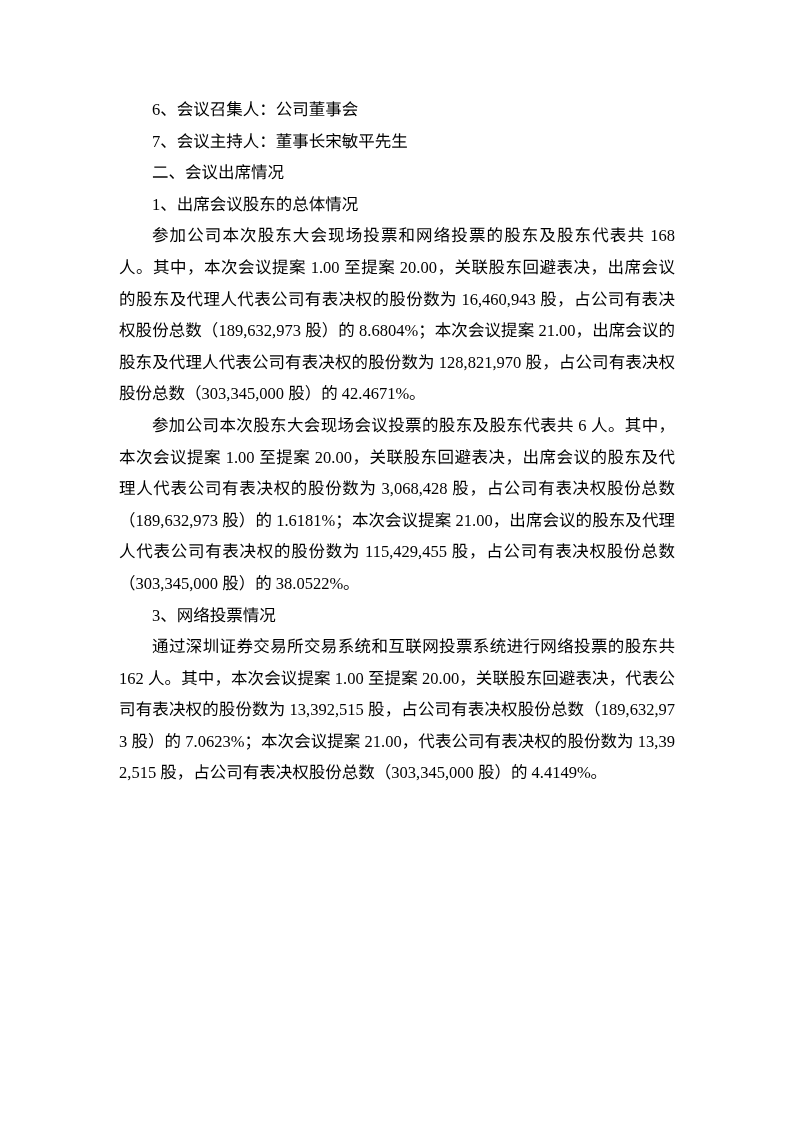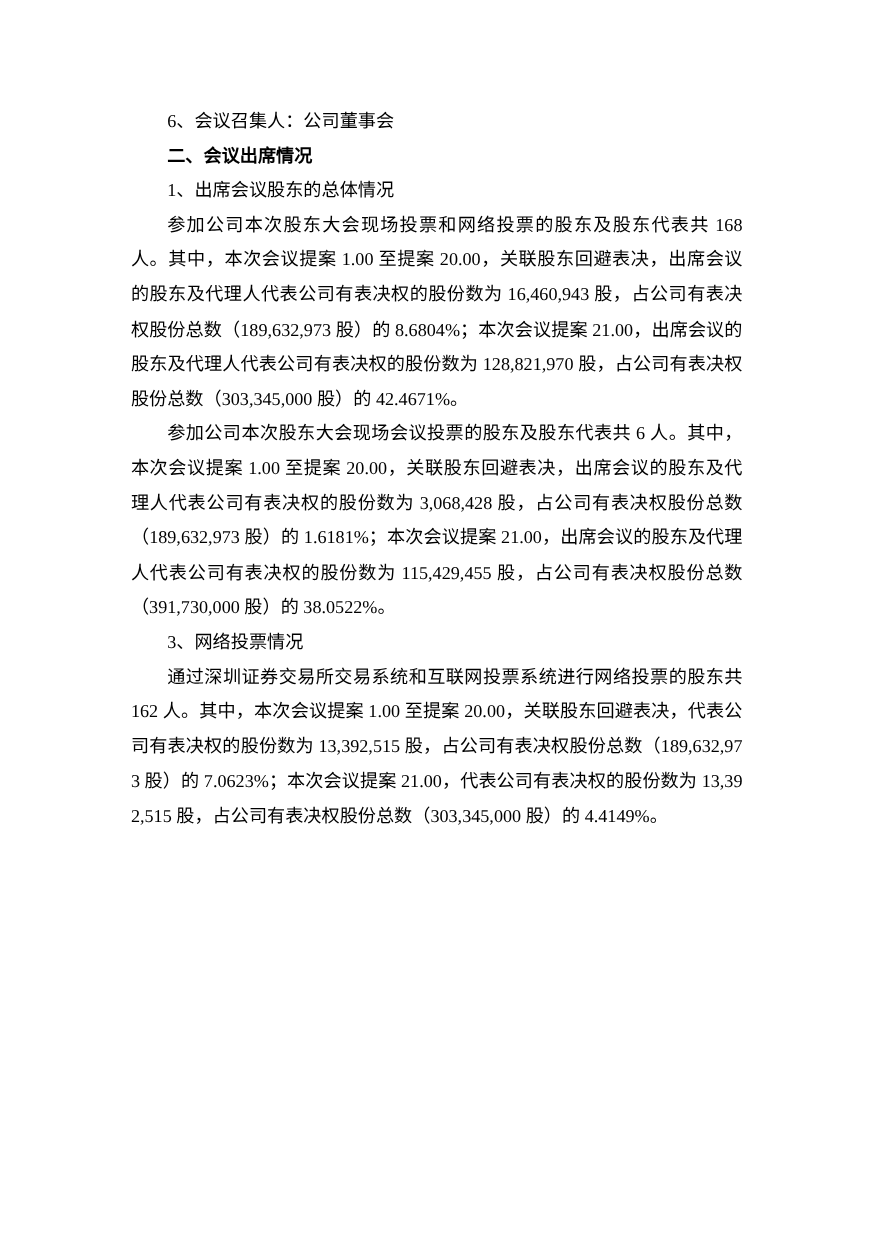--- a/index.html
+++ b/index.html
@@ -27,29 +27,30 @@
     color: #000000;
     text-align: justify;
   }
   .para {
     margin: 0;
     padding: 0;
     text-indent: 2em;
     word-break: break-all;
   }
   .heading {
-    font-weight: bold;
+    font-weight: normal;
   }
 </style>
 </head>
 <body>
 
 <div class="sheet">
   <div class="doc-content">
     <p class="para">6、会议召集人：公司董事会</p>
+    <p class="para">7、会议主持人：董事长宋敏平先生</p>
     <p class="para heading">二、会议出席情况</p>
     <p class="para">1、出席会议股东的总体情况</p>
     <p class="para">参加公司本次股东大会现场投票和网络投票的股东及股东代表共 168 人。其中，本次会议提案 1.00 至提案 20.00，关联股东回避表决，出席会议的股东及代理人代表公司有表决权的股份数为 16,460,943 股，占公司有表决权股份总数（189,632,973 股）的 8.6804%；本次会议提案 21.00，出席会议的股东及代理人代表公司有表决权的股份数为 128,821,970 股，占公司有表决权股份总数（303,345,000 股）的 42.4671%。</p>
-    <p class="para">参加公司本次股东大会现场会议投票的股东及股东代表共 6 人。其中，本次会议提案 1.00 至提案 20.00，关联股东回避表决，出席会议的股东及代理人代表公司有表决权的股份数为 3,068,428 股，占公司有表决权股份总数（189,632,973 股）的 1.6181%；本次会议提案 21.00，出席会议的股东及代理人代表公司有表决权的股份数为 115,429,455 股，占公司有表决权股份总数（391,730,000 股）的 38.0522%。</p>
+    <p class="para">参加公司本次股东大会现场会议投票的股东及股东代表共 6 人。其中，本次会议提案 1.00 至提案 20.00，关联股东回避表决，出席会议的股东及代理人代表公司有表决权的股份数为 3,068,428 股，占公司有表决权股份总数（189,632,973 股）的 1.6181%；本次会议提案 21.00，出席会议的股东及代理人代表公司有表决权的股份数为 115,429,455 股，占公司有表决权股份总数（303,345,000 股）的 38.0522%。</p>
     <p class="para">3、网络投票情况</p>
     <p class="para">通过深圳证券交易所交易系统和互联网投票系统进行网络投票的股东共 162 人。其中，本次会议提案 1.00 至提案 20.00，关联股东回避表决，代表公司有表决权的股份数为 13,392,515 股，占公司有表决权股份总数（189,632,973 股）的 7.0623%；本次会议提案 21.00，代表公司有表决权的股份数为 13,392,515 股，占公司有表决权股份总数（303,345,000 股）的 4.4149%。</p>
   </div>
 </div>
 
 </body></html>

